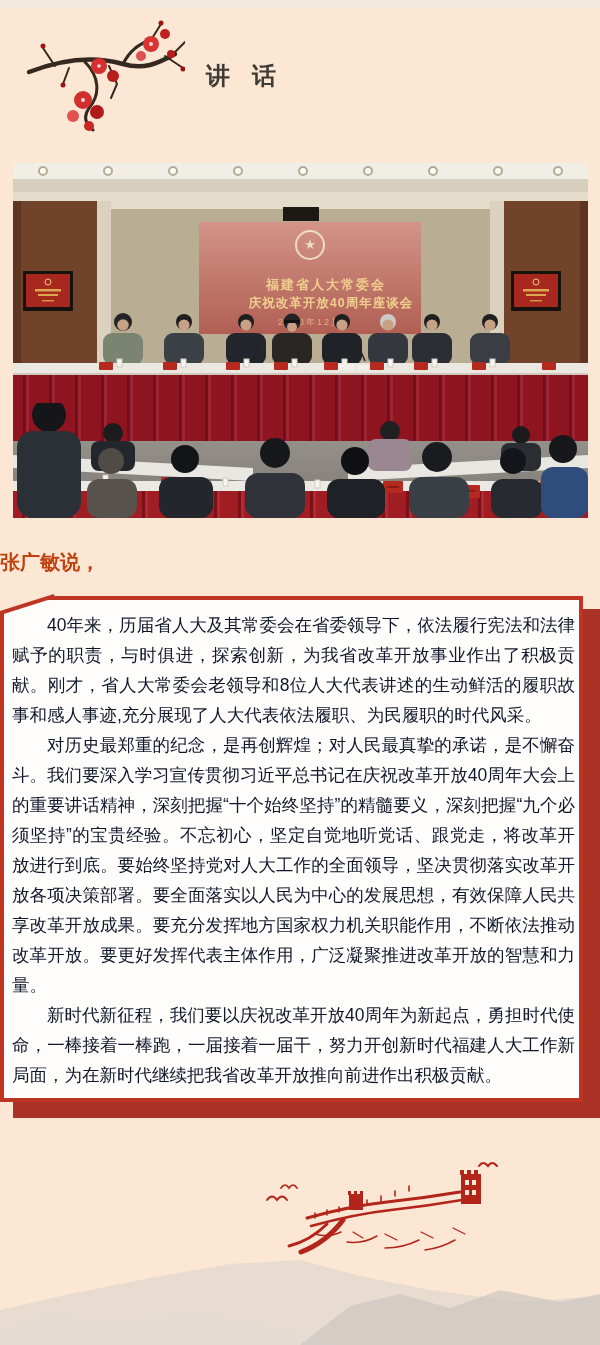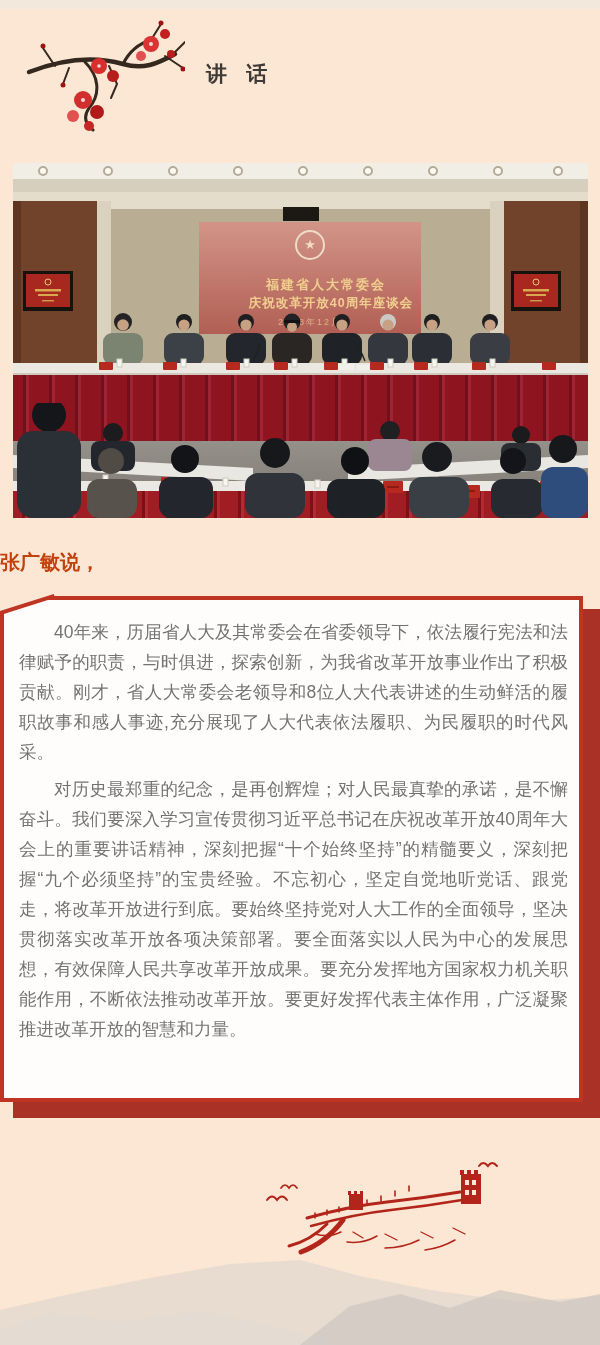--- a/index.html
+++ b/index.html
@@ -2,21 +2,21 @@
 <html><head>
 <meta charset="utf-8">
 <style>
   html,body{margin:0;padding:0;}
   body{width:600px;height:1345px;position:relative;overflow:hidden;
        background:#fbe7d4;font-family:"Liberation Sans","DejaVu Sans",sans-serif;}
   .abs{position:absolute;}
   
   .top-strip{left:0;top:0;width:600px;height:9px;background:#f3e8dc;}
   
-  .article-title{left:206px;top:60px;font-size:21px;font-weight:bold;color:#3e3a36;
+  .article-title{left:206px;top:60px;font-size:24px;font-weight:bold;color:#3e3a36;
                  letter-spacing:0.32em;white-space:pre;}
   
   .photo{left:13px;top:163px;width:575px;height:355px;overflow:hidden;background:#b9ae93;}
   .photo .layer1{z-index:1;}
   .ph-drape1{left:0;top:212px;width:575px;height:66px;
     background:repeating-linear-gradient(90deg,#8e1520 0 10px,#70101a 10px 13px,#a02334 13px 16px,#8e1520 16px 26px);}
   .ph-carpet{left:0;top:278px;width:575px;height:77px;background:linear-gradient(#94908a,#7d7970);}
   .ph-t2l{left:0;top:292px;width:240px;height:26px;background:#e9e7e1;
     clip-path:polygon(0 0,100% 50%,100% 100%,0 50%);}
   .ph-t2r{left:335px;top:292px;width:240px;height:26px;background:#e9e7e1;
@@ -40,22 +40,22 @@
   .speaker{left:0;top:549px;font-size:20px;font-weight:bold;color:#c2410c;}
   
   .q-shadow{left:13px;top:609px;width:587px;height:509px;background:#a93125;z-index:1;}
   .q-box{left:0;top:596px;width:583px;height:506px;background:#fffdfb;
     border:4px solid #bf3422;box-sizing:border-box;z-index:2;}
   .q-notch{left:0;top:596px;width:54px;height:17px;background:#fbe7d4;
     clip-path:polygon(0 0,100% 0,0 100%);z-index:3;}
   .q-diag{left:0;top:611px;width:57px;height:4px;background:#bf3422;
     transform-origin:left center;transform:rotate(-17.5deg);z-index:4;}
   .q-inner{padding:10px 4px 0 8px;}
-  .q-inner p{margin:7px;text-indent:2em;font-size:17.5px;line-height:30px;
-    color:#737373;text-align:justify;}
+  .q-inner p{margin:0;text-indent:2em;font-size:17.5px;line-height:30px;
+    color:#0f172a;text-align:justify;}
   
   .blossom{left:25px;top:14px;}
   .greatwall{left:255px;top:1156px;}
   .mountains{left:0;top:1250px;}
 </style>
 </head>
 <body>
 
 <div class="abs top-strip"></div>
 
@@ -304,20 +304,21 @@
   </svg>
 </div>
 
 <div class="abs speaker">张广敏说，</div>
 
 <div class="abs q-shadow"></div>
 <div class="abs q-box">
   <div class="q-inner">
     <p>40年来，历届省人大及其常委会在省委领导下，依法履行宪法和法律赋予的职责，与时俱进，探索创新，为我省改革开放事业作出了积极贡献。刚才，省人大常委会老领导和8位人大代表讲述的生动鲜活的履职故事和感人事迹,充分展现了人大代表依法履职、为民履职的时代风采。</p>
     <p>对历史最郑重的纪念，是再创辉煌；对人民最真挚的承诺，是不懈奋斗。我们要深入学习宣传贯彻习近平总书记在庆祝改革开放40周年大会上的重要讲话精神，深刻把握“十个始终坚持”的精髓要义，深刻把握“九个必须坚持”的宝贵经验。不忘初心，坚定自觉地听党话、跟党走，将改革开放进行到底。要始终坚持党对人大工作的全面领导，坚决贯彻落实改革开放各项决策部署。要全面落实以人民为中心的发展思想，有效保障人民共享改革开放成果。要充分发挥地方国家权力机关职能作用，不断依法推动改革开放。要更好发挥代表主体作用，广泛凝聚推进改革开放的智慧和力量。</p>
+    <p>新时代新征程，我们要以庆祝改革开放40周年为新起点，勇担时代使命，一棒接着一棒跑，一届接着一届干，努力开创新时代福建人大工作新局面，为在新时代继续把我省改革开放推向前进作出积极贡献。</p>
   </div>
 </div>
 <div class="abs q-notch"></div>
 <div class="abs q-diag"></div>
 
 <svg class="abs greatwall" width="250" height="108" viewBox="0 0 250 108">
   <g stroke="#b3241b" fill="none" stroke-linecap="round">
     <path d="M52,62 Q95,50 132,46 T205,36" stroke-width="3"></path>
     <path d="M56,70 Q100,58 136,54 T207,44" stroke-width="2.5"></path>
     <path d="M60,62 l0,-5 m12,2 l0,-5 m12,2 l0,-5 m14,2 l0,-5 m14,1 l0,-5 m14,1 l0,-5 m14,0 l0,-5 m14,0 l0,-5" stroke-width="1.6"></path>

